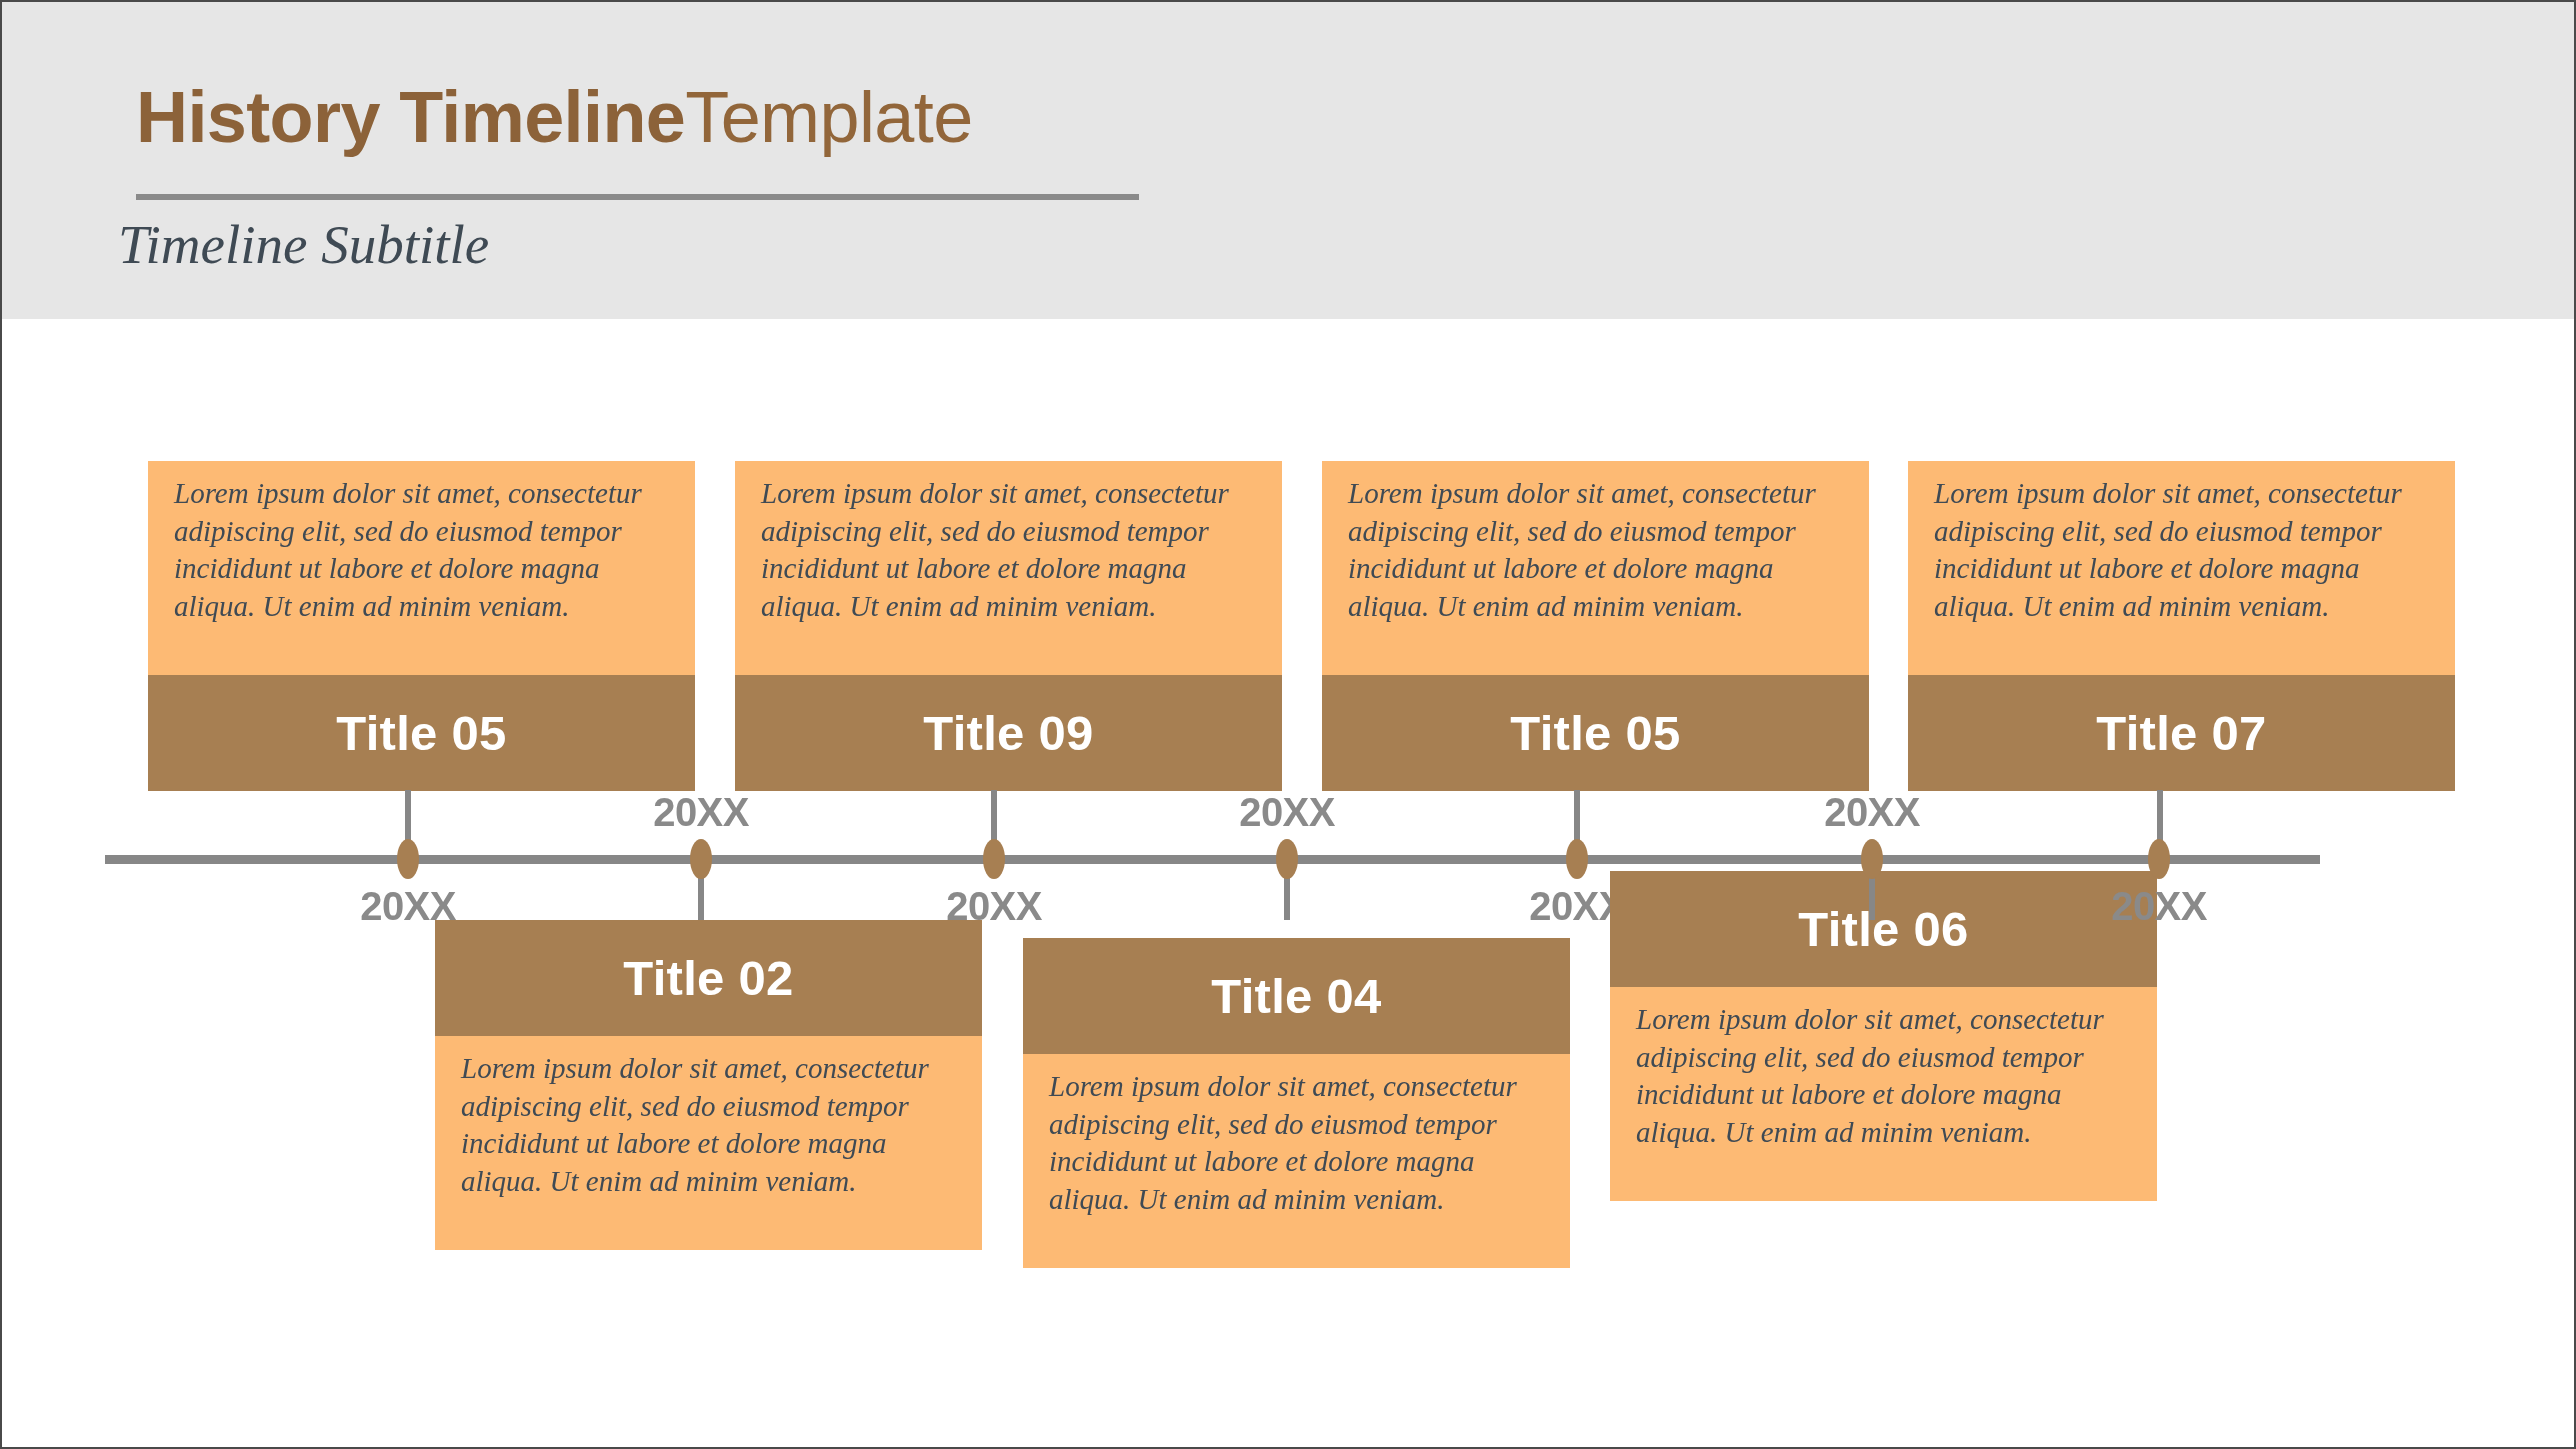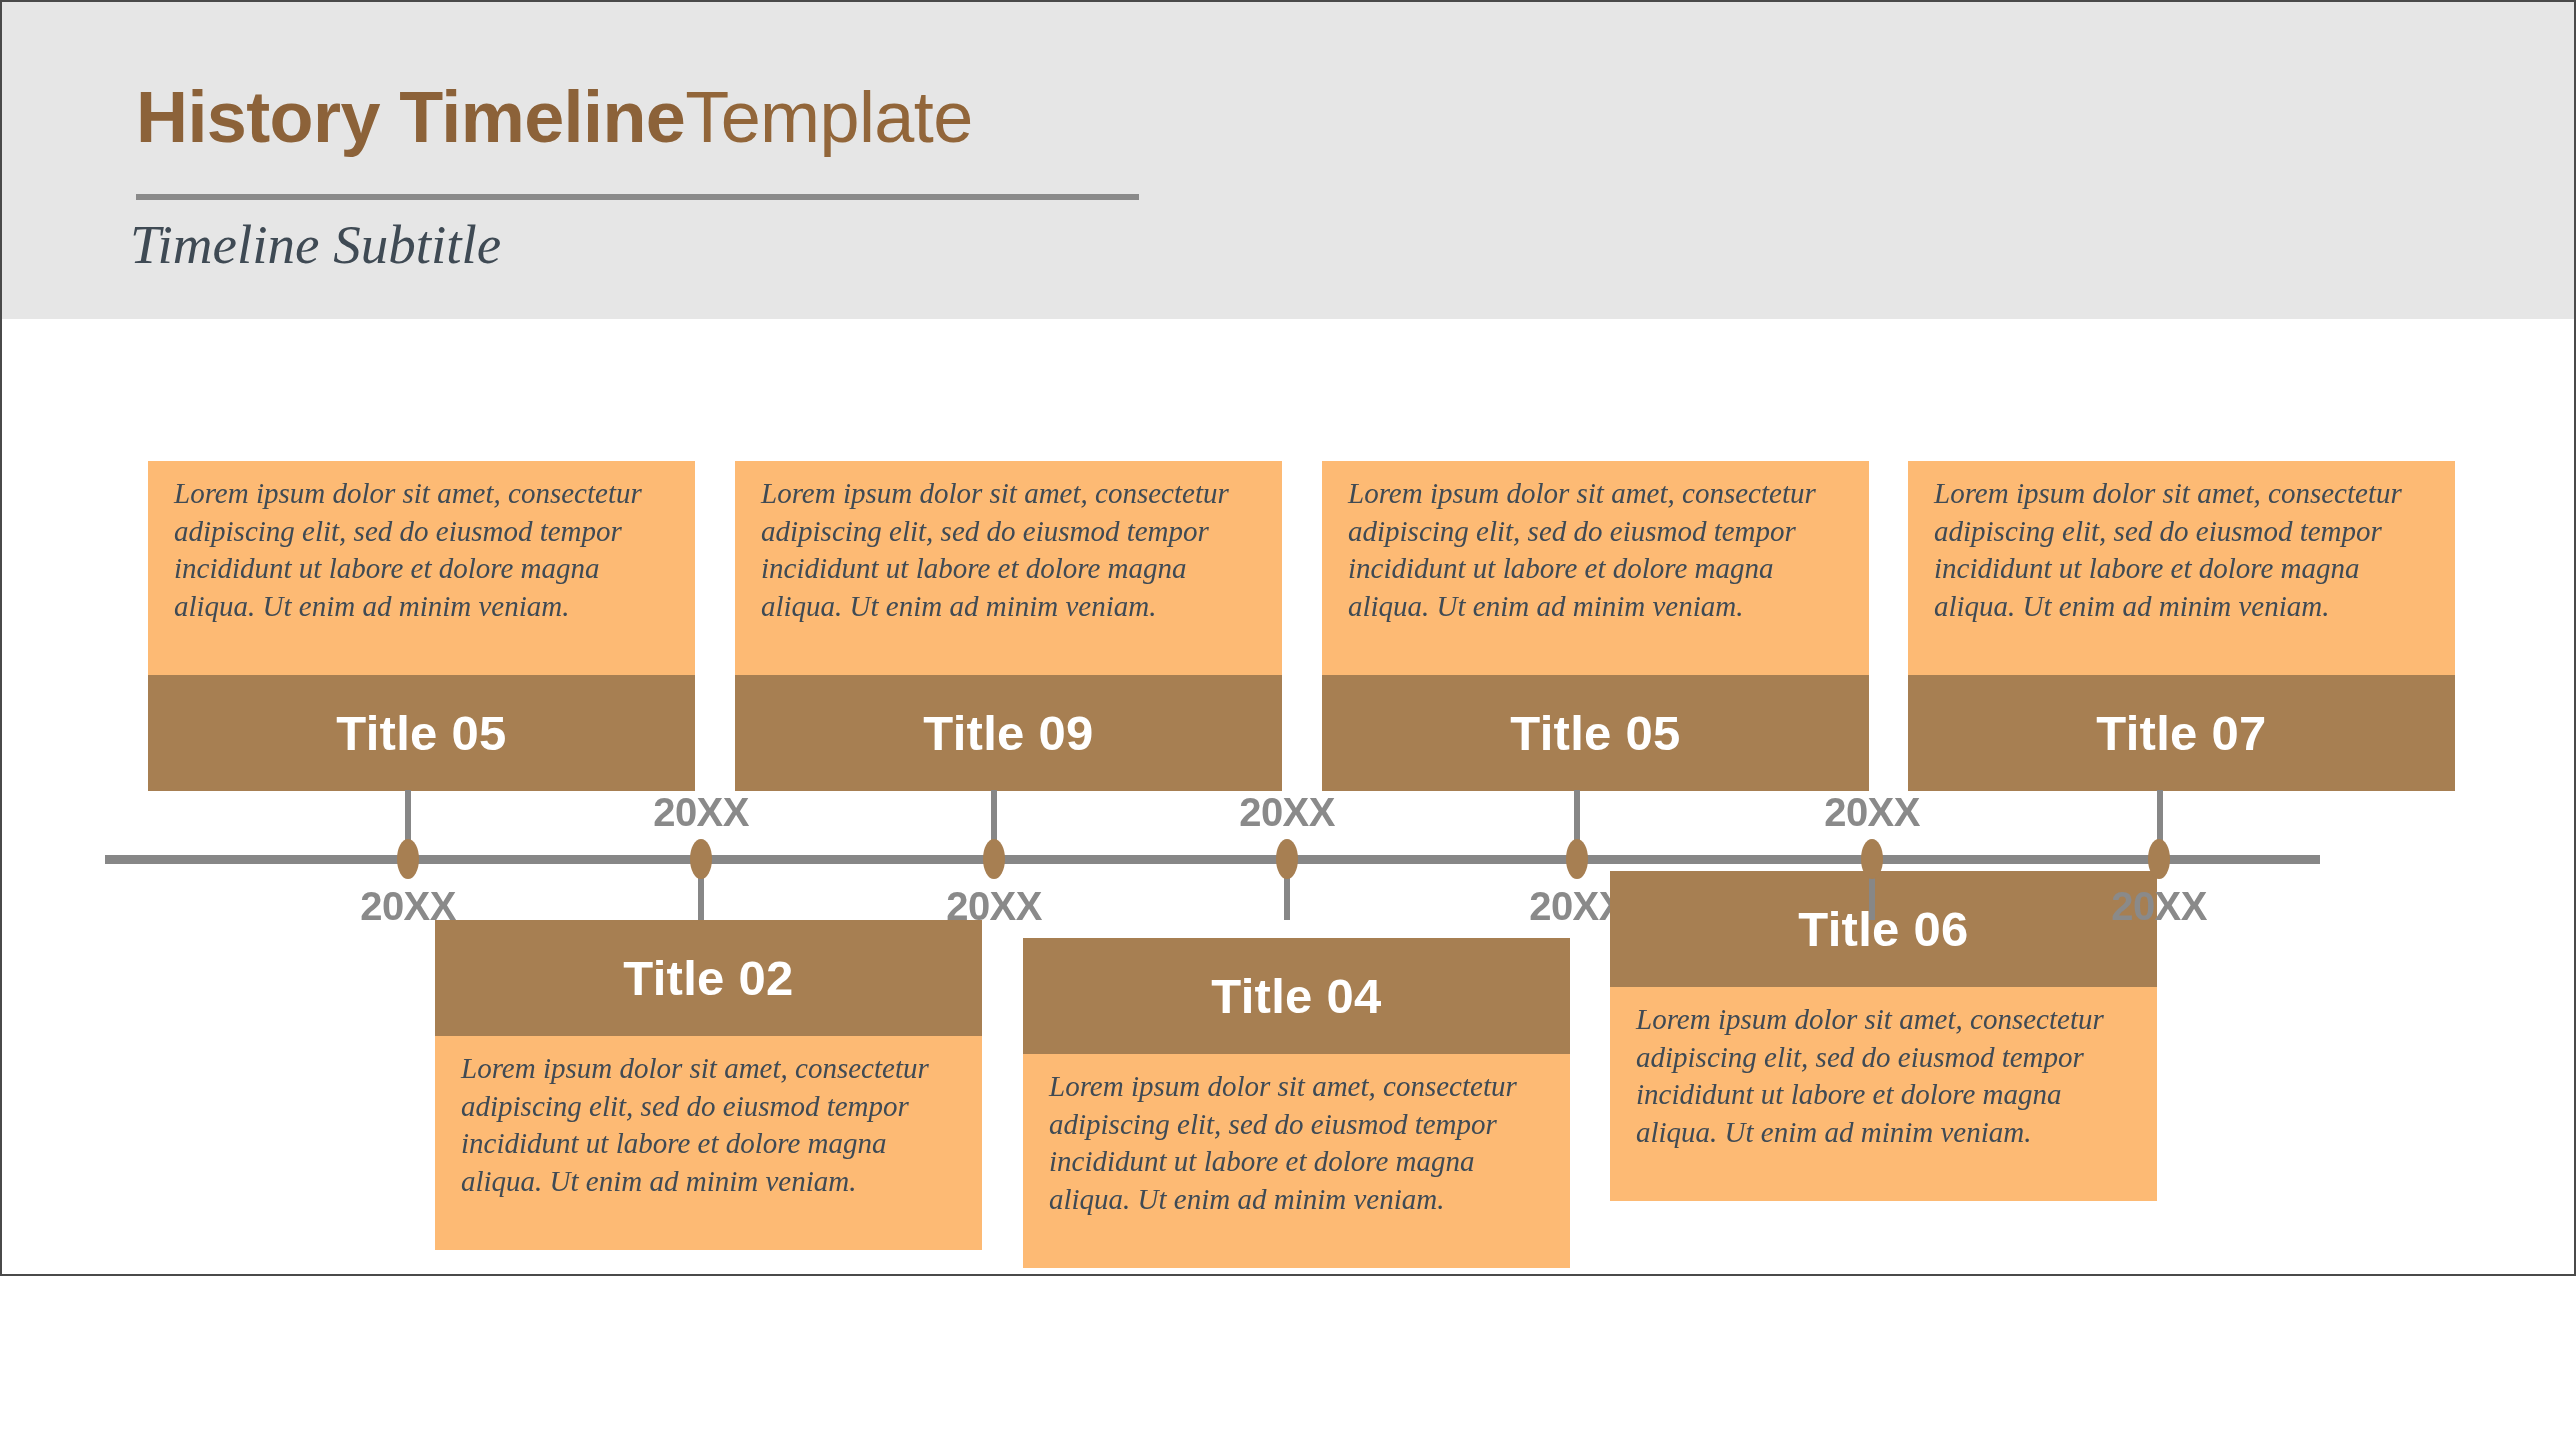--- a/index.html
+++ b/index.html
@@ -4,21 +4,21 @@
 <style>
   html, body {
     margin: 0;
     padding: 0;
     background: #ffffff;
   }
 
   .slide {
     position: relative;
     width: 2576px;
-    height: 1276px;
+    height: 1449px;
     background: #ffffff;
     box-sizing: border-box;
     border: 2.6px solid #4a4a4a;
     overflow: hidden;
     font-family: "Liberation Sans", sans-serif;
   }
 
   
   .header-band {
     position: absolute;
@@ -57,21 +57,21 @@
     position: absolute;
     left: 134px;
     top: 192px;
     width: 1003px;
     height: 5.8px;
     background: #8a8a8a;
   }
 
   .subtitle {
     position: absolute;
-    left: 128px;
+    left: 116px;
     top: 215px;
     font-family: "Liberation Serif", serif;
     font-style: italic;
     font-size: 55px;
     color: #3f4a54;
     line-height: 1;
     white-space: nowrap;
   }
 
   

